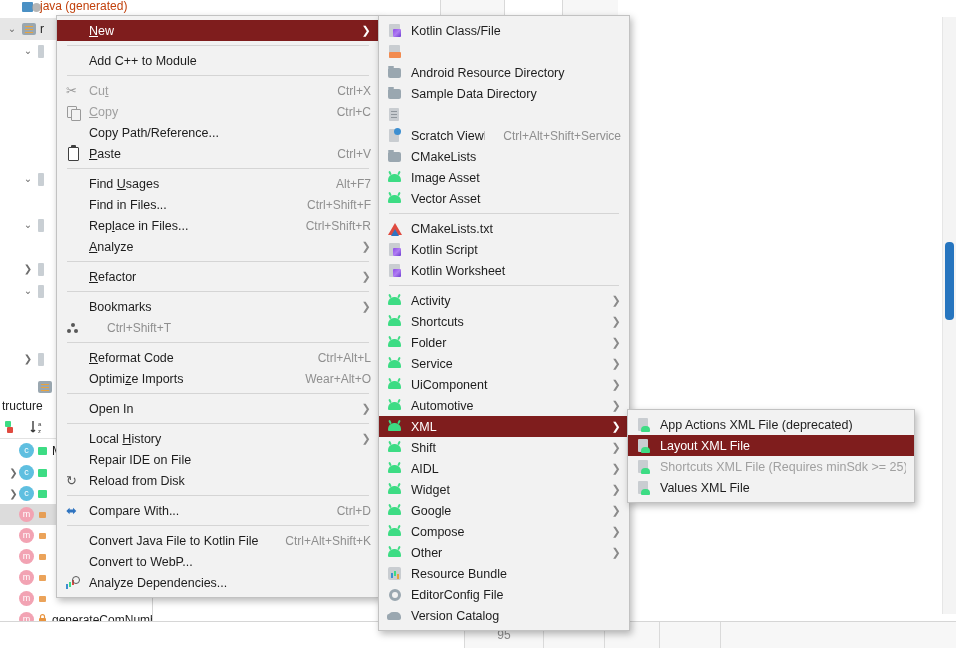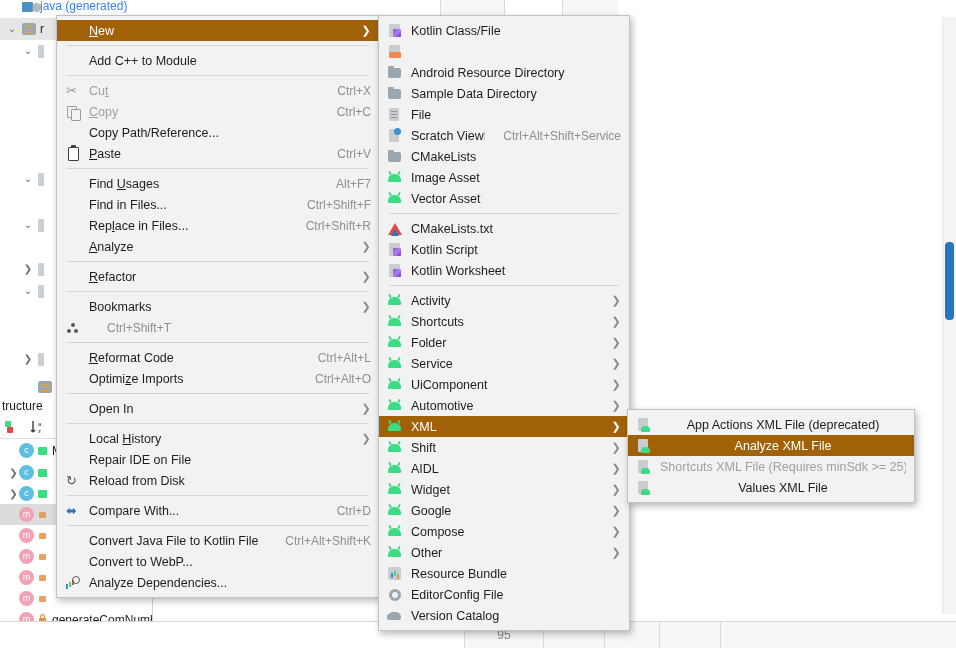--- a/index.html
+++ b/index.html
@@ -25,21 +25,21 @@
      border-right:1px solid #d6d6d6;}
   .tree-row{position:absolute;left:0;width:152px;height:22px;display:flex;align-items:center;}
   .tree-row.sel{background:#e6e6e6;}
   .chev{width:12px;height:12px;margin-left:6px;color:#6e6e6e;font-size:10px;line-height:12px;text-align:center;}
   .folder-ic{width:14px;height:12px;border-radius:2px;background:#9aa7b0;margin-left:4px;position:relative;}
   .folder-ic:after{content:"";position:absolute;left:3px;top:3px;width:8px;height:1px;background:#e8a33d;
      box-shadow:0 3px 0 #e8a33d,0 6px 0 #e8a33d;}
   .tree-stub{width:6px;height:13px;background:#c9cfd4;margin-left:4px;border-radius:1px;}
   .tree-label{margin-left:4px;font-size:12px;color:#1d1d1d;white-space:nowrap;overflow:hidden;}
 
-  #gen-label{position:absolute;left:40px;top:-1px;font-size:12px;color:#3b82f6;white-space:nowrap;}
+  #gen-label{position:absolute;left:40px;top:-1px;font-size:12px;color:#c2410c;white-space:nowrap;}
   #gen-icon{position:absolute;left:22px;top:2px;width:11px;height:10px;background:#4a90c4;border-radius:1px;}
   #gen-icon2{position:absolute;left:32px;top:3px;width:9px;height:9px;background:#9e9e9e;border-radius:50%;opacity:.75;}
 
   
   #structure-panel{position:absolute;left:0;top:396px;width:152px;height:252px;background:#ffffff;border-right:1px solid #d6d6d6;}
   #structure-title{position:absolute;left:0;top:0;height:20px;line-height:20px;font-size:12px;color:#1d1d1d;
      padding-left:2px;white-space:nowrap;}
   #structure-toolbar{position:absolute;left:0;top:20px;width:152px;height:22px;border-bottom:1px solid #e2e2e2;
      display:flex;align-items:center;gap:10px;padding-left:4px;}
   .tb-ic{width:16px;height:16px;position:relative;}
@@ -65,21 +65,21 @@
   #status-bar{position:absolute;left:0;bottom:0;width:956px;height:26px;background:#ffffff;border-top:1px solid #d6d6d6;}
   #status-cells{position:absolute;left:464px;top:0;height:26px;display:flex;}
   .scell{height:26px;border-left:1px solid #dadada;display:flex;align-items:center;justify-content:center;
      font-size:12px;color:#8c8c8c;background:#f7f7f7;}
 
   
   .menu{position:absolute;background:#f2f2f2;border:1px solid #c2c2c2;box-shadow:2px 3px 7px rgba(0,0,0,.28);
      padding:4px 0;z-index:50;}
   .mi{position:relative;height:21px;display:flex;align-items:center;padding:0 8px 0 0;cursor:default;
      font-size:12.5px;color:#1d1d1d;}
-  .mi.hl{background:#a16207;color:#ffffff;}
+  .mi.hl{background:#7f1d1d;color:#ffffff;}
   .mi.dis{color:#a0a0a0;}
   .mi .ic{width:16px;height:16px;margin-left:8px;margin-right:8px;flex:0 0 auto;position:relative;}
   .mi .lbl{flex:1 1 auto;white-space:nowrap;overflow:hidden;}
   .mi .acc{margin-left:18px;font-size:12px;color:#8f8f8f;white-space:nowrap;}
   .mi .arw{margin-left:14px;font-size:11px;color:#8a8a8a;width:10px;text-align:center;}
   .mi.hl .arw{color:#ffffff;}
   .msep{height:1px;background:#d5d5d5;margin:4px 10px;}
   .u{text-decoration:underline;}
 
   
@@ -390,21 +390,21 @@
       </div>
       <div class="msep"></div>
       <div class="mi">
         <span class="ic"></span>
         <span class="lbl"><span class="u">R</span>eformat Code</span>
         <span class="acc">Ctrl+Alt+L</span>
       </div>
       <div class="mi">
         <span class="ic"></span>
         <span class="lbl">Optimi<span class="u">z</span>e Imports</span>
-        <span class="acc">Ctrl+Alt+O</span>
+        <span class="acc">Wear+Alt+O</span>
       </div>
       <div class="msep"></div>
       <div class="mi">
         <span class="ic"></span>
         <span class="lbl">Open In</span>
         <span class="arw">❯</span>
       </div>
       <div class="msep"></div>
       <div class="mi">
         <span class="ic"></span>
@@ -468,21 +468,20 @@
       <div class="mi">
         <span class="ic">
           <span class="ic-folder"></span>
         </span>
         <span class="lbl">Sample Data Directory</span>
       </div>
       <div class="mi">
         <span class="ic">
           <span class="ic-file"></span>
         </span>
-        <span class="lbl">File</span>
       </div>
       <div class="mi">
         <span class="ic">
           <span class="ic-scratch"></span>
         </span>
         <span class="lbl">Scratch ViewH</span>
         <span class="acc">Ctrl+Alt+Shift+Service</span>
       </div>
       <div class="mi">
         <span class="ic">
@@ -626,32 +625,32 @@
         <span class="lbl">EditorConfig File</span>
       </div>
       <div class="mi">
         <span class="ic">
           <span class="ic-elephant"></span>
         </span>
         <span class="lbl">Version Catalog</span>
       </div>
     </div>
 
-  <div class="menu" id="menu-xml" style="left:627px;top:409px;width:286px;text-align:center;">
+  <div class="menu" id="menu-xml" style="left:627px;top:409px;width:286px;">
       <div class="mi">
         <span class="ic">
           <span class="ic-androidfile"></span>
         </span>
         <span class="lbl">App Actions XML File (deprecated)</span>
       </div>
       <div class="mi hl">
         <span class="ic">
           <span class="ic-androidfile"></span>
         </span>
-        <span class="lbl">Analyze XML File</span>
+        <span class="lbl">Layout XML File</span>
       </div>
       <div class="mi dis">
         <span class="ic">
           <span class="ic-androidfile"></span>
         </span>
         <span class="lbl">Shortcuts XML File (Requires minSdk &gt;= 25)</span>
       </div>
       <div class="mi">
         <span class="ic">
           <span class="ic-androidfile"></span>

